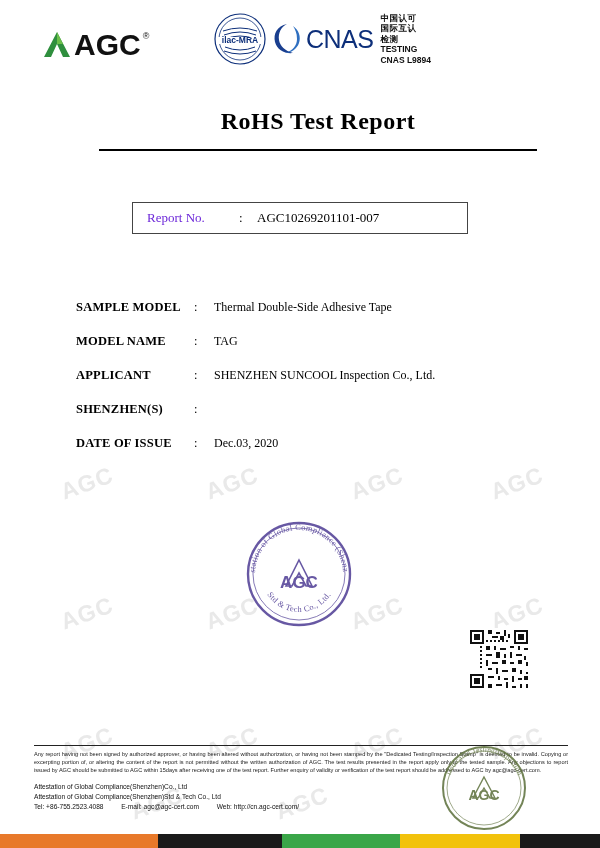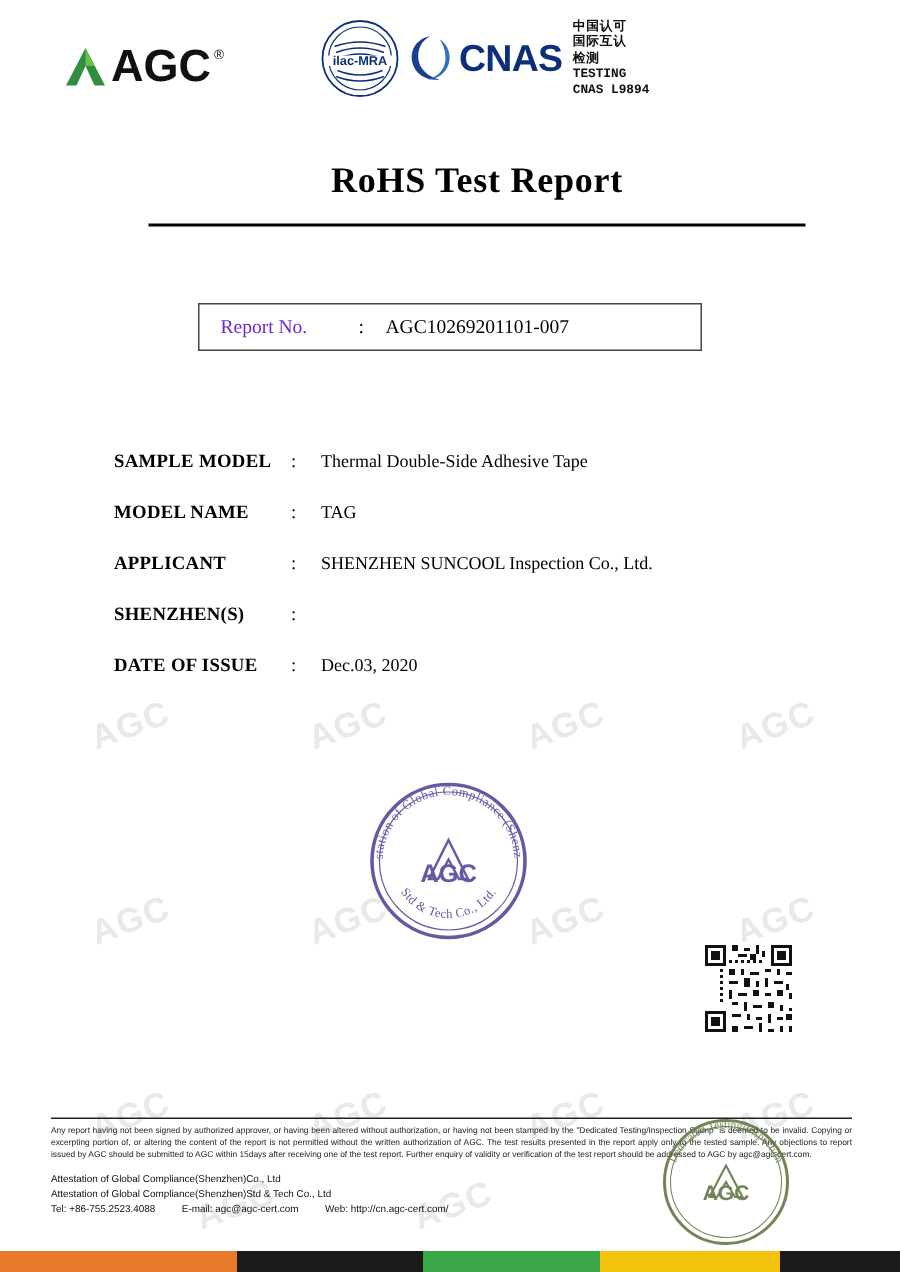--- a/index.html
+++ b/index.html
@@ -72,29 +72,29 @@
     height: 54px;
     position: relative;
   }
   .cnas-logo {
     margin-left: 4px;
     display: flex;
     align-items: center;
   }
   .cnas-word {
     font-family: "Liberation Sans", sans-serif;
-    font-weight: bold;
+    font-weight: normal;
     font-size: 25px;
     color: #0d2f7a;
     letter-spacing: -0.5px;
   }
   .cnas-swirl { margin-right: 3px; }
   .cnas-right {
     margin-left: 7px;
-    font-family: Liberation Mono, monospace;
+    font-family: Liberation Sans, sans-serif;
     font-size: 8.5px;
     line-height: 10.5px;
     color: #111;
     font-weight: bold;
   }
   .cnas-right .cn { letter-spacing: 0.5px; }
 
   
   .title-wrap {
     text-align: center;

